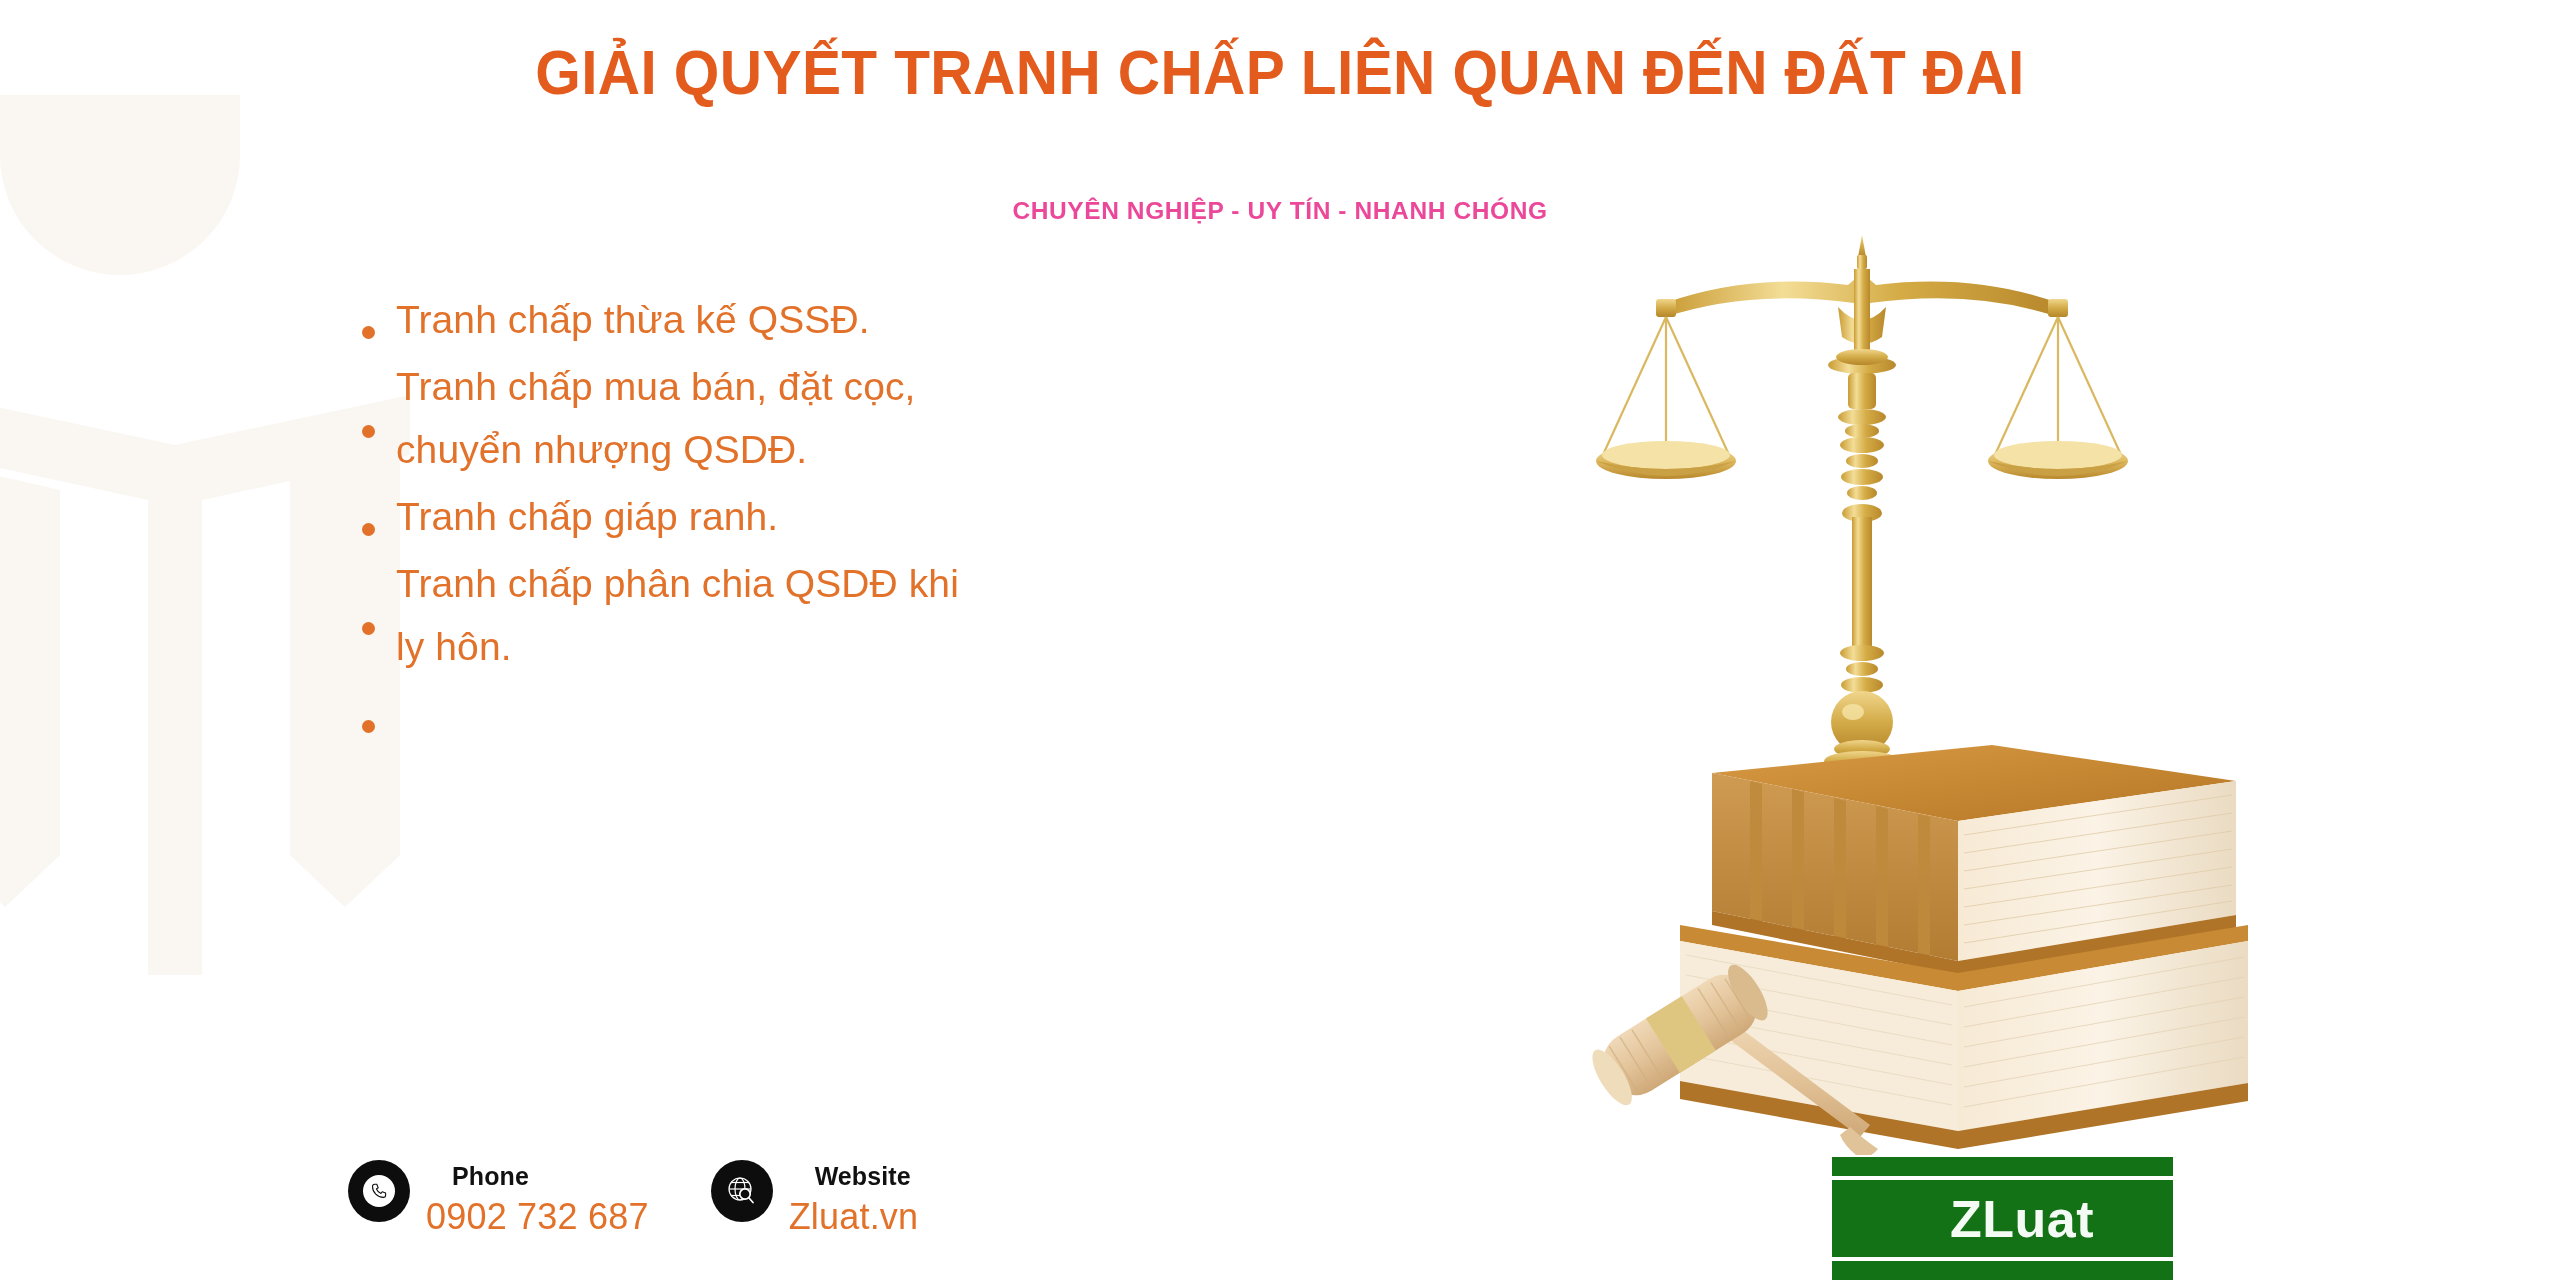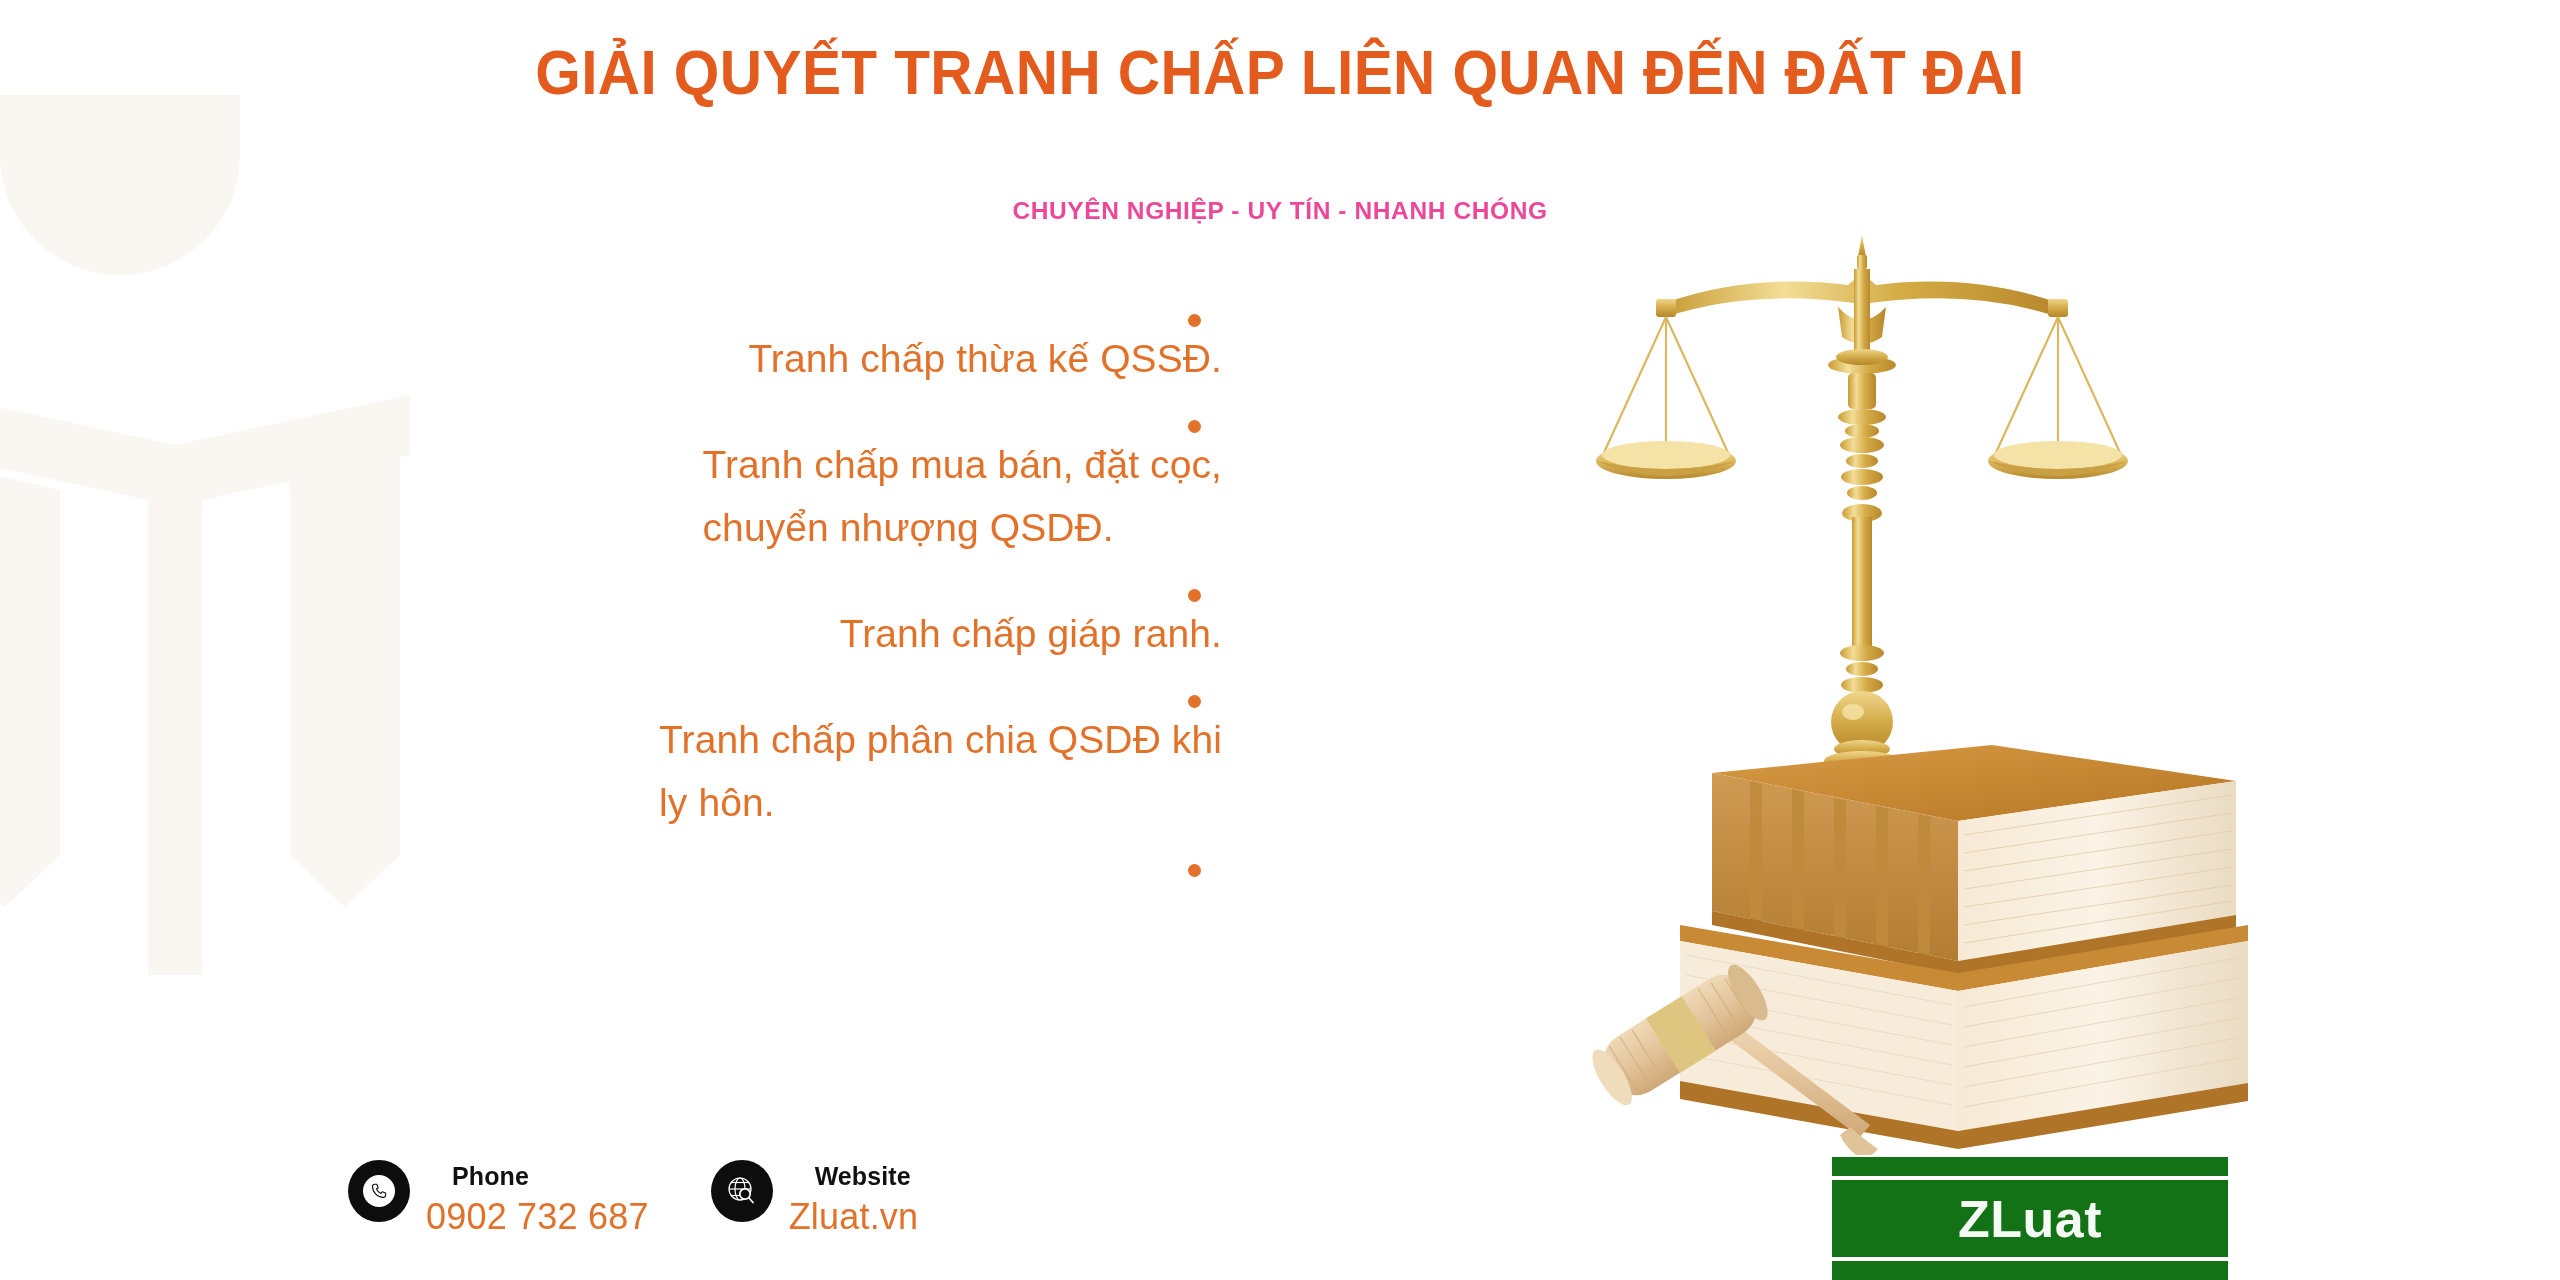--- a/index.html
+++ b/index.html
@@ -60,23 +60,22 @@
 
   
   #bullets {
     position: absolute;
     left: 362px;
     top: 288px;
     width: 860px;
   }
   .bullet-row {
     display: flex;
-    align-items: flex-end;
+    align-items: center;
     margin-bottom: 4px;
-    flex-direction: column;
   }
   .bullet-dot {
     flex: 0 0 auto;
     width: 13px;
     height: 13px;
     border-radius: 50%;
     background: #E2712A;
     margin-top: 26px;
     margin-right: 21px;
   }
@@ -131,26 +130,27 @@
     line-height: 1.25;
     margin-top: 3px;
     letter-spacing: 0.2px;
   }
 
   
   #zluat-badge {
     position: absolute;
     left: 1832px;
     top: 1157px;
-    width: 396px;
+    width: 302px;
     height: 123px;
     background: #147216;
     display: flex;
     align-items: center;
     justify-content: center;
+    padding-left: 39px;
   }
   #zluat-badge::before,
   #zluat-badge::after {
     content: "";
     position: absolute;
     left: 0; right: 0;
     height: 4px;
     background: #ffffff;
   }
   #zluat-badge::before { top: 19px; }

